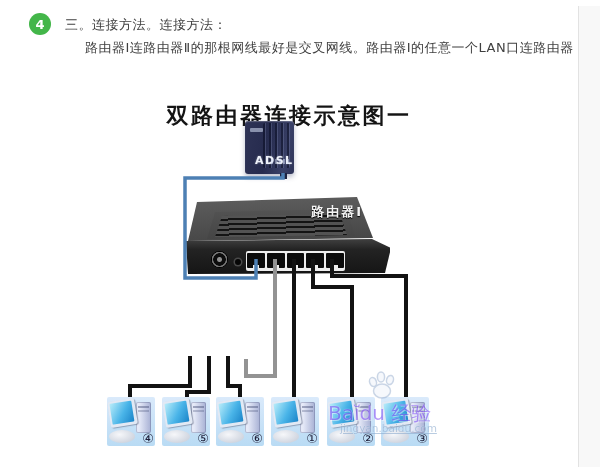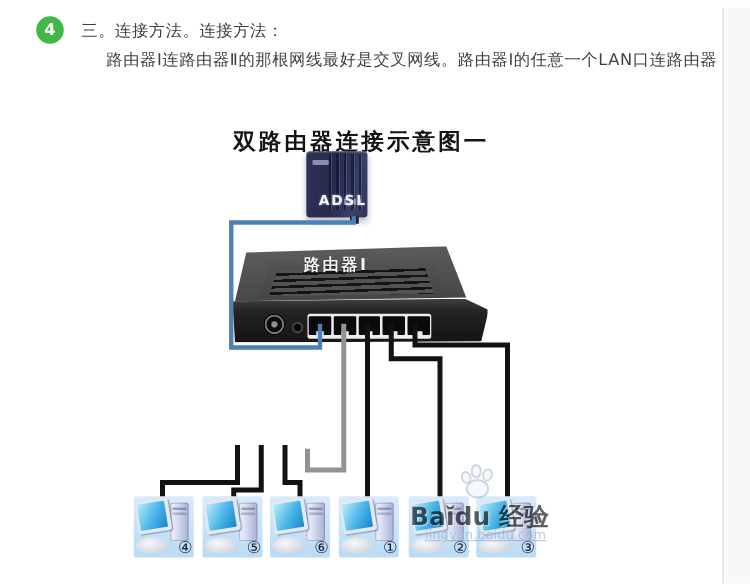--- a/index.html
+++ b/index.html
@@ -15,21 +15,21 @@
   }
   .t-line { position:absolute; font-size:13px; letter-spacing:.5px; white-space:nowrap; }
   #line1 { left:65px; top:16px; }
   #line2 { left:85px; top:39px; }
   #line3 { left:62px; top:61px; }
   
   .side-strip { position:absolute; left:578px; top:6px; width:22px; height:461px;
     background:#f8f8f8; border-left:1px solid #e2e2e2; }
   
   .diagram-title { position:absolute; left:0; top:101px; width:578px; text-align:center;
-    font-size:18px; font-weight:bold; color:#141414; letter-spacing:2.5px; }
+    font-size:22px; font-weight:bold; color:#141414; letter-spacing:2.5px; }
   
   .modem { position:absolute; left:245px; top:121px; width:49px; height:53px; border-radius:3px;
     background:linear-gradient(100deg,#2e3356,#262b4e 45%,#3a4168 80%,#2c3156);
     box-shadow:0 3px 5px rgba(60,70,110,.35), inset 0 1px 1px rgba(255,255,255,.25); }
   .modem-ridges { position:absolute; left:18px; right:4px; top:2px; bottom:6px; border-radius:2px;
     background:repeating-linear-gradient(90deg, rgba(8,12,34,.55) 0 2px, rgba(130,140,180,.3) 2px 3px, rgba(40,46,80,.12) 3px 6px); }
   .modem-tag { position:absolute; left:5px; top:7px; width:13px; height:4px;
     background:rgba(215,225,248,.55); border-radius:1px; }
   .modem-label { position:absolute; left:10px; bottom:7px; color:#eef2fa; font-weight:bold;
     font-size:11px; letter-spacing:1.5px; text-shadow:0 0 2px rgba(255,255,255,.45); }
@@ -45,21 +45,21 @@
   #router1 .lid   { clip-path:polygon(12px 7px, 172px 2px, 188px 43px, 3px 46px); }
   #router1 .plate { clip-path:polygon(30px 17px, 162px 14px, 170px 41px, 22px 44px);
                     background:linear-gradient(180deg,#5a5a5a,#2e2e2e); }
   #router1 .vents { clip-path:polygon(37px 21px, 155px 19px, 162px 40px, 30px 42px);
                     background:repeating-linear-gradient(178deg,#141414 0 2px,#535353 2px 5px); }
   #router2 .lid   { clip-path:polygon(15px 4px, 175px 1px, 189px 44px, 2px 48px); }
   #router2 .plate { clip-path:polygon(33px 15px, 165px 12px, 174px 42px, 25px 46px);
                     background:linear-gradient(180deg,#5a5a5a,#2e2e2e); }
   #router2 .vents { clip-path:polygon(40px 19px, 158px 17px, 166px 42px, 33px 44px);
                     background:repeating-linear-gradient(178deg,#141414 0 2px,#535353 2px 5px); }
-  .router-label { position:absolute; text-align:left; color:#f4f4f4; font-size:13px;
+  .router-label { position:absolute; text-align:right; color:#f4f4f4; font-size:13px;
     font-weight:bold; letter-spacing:2px; text-shadow:0 1px 1px #000; width:120px; }
   #router1 .router-label { left:58px; top:8px; }
   #router2 .router-label { left:45px; top:9px; }
   .front { position:absolute; background:linear-gradient(180deg,#404040,#232323 30%,#151515); border-radius:2px; }
   #router1 .front { left:1px; top:44px; width:204px; height:35px;
     clip-path:polygon(0 2px,186px 0,205px 9px,199px 34px,2px 35px); }
   #router2 .front { left:2px; top:46px; width:198px; height:36px;
     clip-path:polygon(0 2px,180px 0,198px 8px,193px 35px,2px 36px); }
   .jack { position:absolute; width:17px; height:17px; border-radius:50%;
     background:radial-gradient(circle at 50% 50%, #909090 0 2px, #0c0c0c 3px 6px, #767676 6.5px 7.5px, #000 8px); }
@@ -89,22 +89,22 @@
     background:#e2e9f4; transform:rotate(-9deg); box-shadow:1px 1px 1px rgba(60,70,100,.45); }
   .pc-screen { position:absolute; left:2px; top:2px; right:3px; bottom:3px; border-radius:1px;
     background:linear-gradient(125deg,#b9edfa,#49b4e8 55%,#1b84c8); }
   .pc-base { position:absolute; left:2px; bottom:3px; width:26px; height:13px; border-radius:50%;
     background:radial-gradient(ellipse at 40% 35%,#f6f7fa,#c2c9d6); }
   .pc-num { position:absolute; right:1px; bottom:0; font-size:13px; color:#20203a; }
   #pc0{left:107px} #pc1{left:162px} #pc2{left:216px} #pc3{left:271px} #pc4{left:327px} #pc5{left:381px}
   
   .watermark { position:absolute; left:328px; top:370px; width:130px; height:64px;
     opacity:.62; pointer-events:none; }
-  .wm-brand { position:absolute; left:0; top:30px; font-size:20px; font-weight:bold;
-    color:#000000; white-space:nowrap; text-shadow:0 0 1px #fff, 1px 1px 0 rgba(255,255,255,.7); }
+  .wm-brand { position:absolute; left:0; top:30px; font-size:20px; font-weight:normal;
+    color:#8b5cf6; white-space:nowrap; text-shadow:0 0 1px #fff, 1px 1px 0 rgba(255,255,255,.7); }
   .wm-url { position:absolute; left:12px; top:52px; font-size:10.5px; color:#8fadd0;
     white-space:nowrap; text-shadow:0 0 1px #fff;text-decoration:underline; }
   .wm-paw { position:absolute; left:38px; top:0px; }
 </style>
 </head>
 <body>
 
 <div id="page">
 
   <div class="step-circle">4</div>

